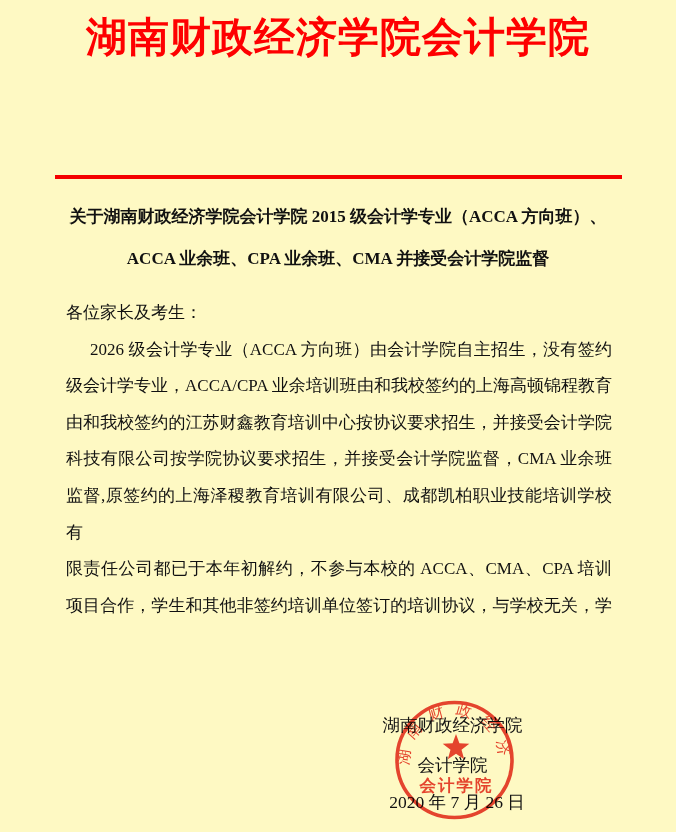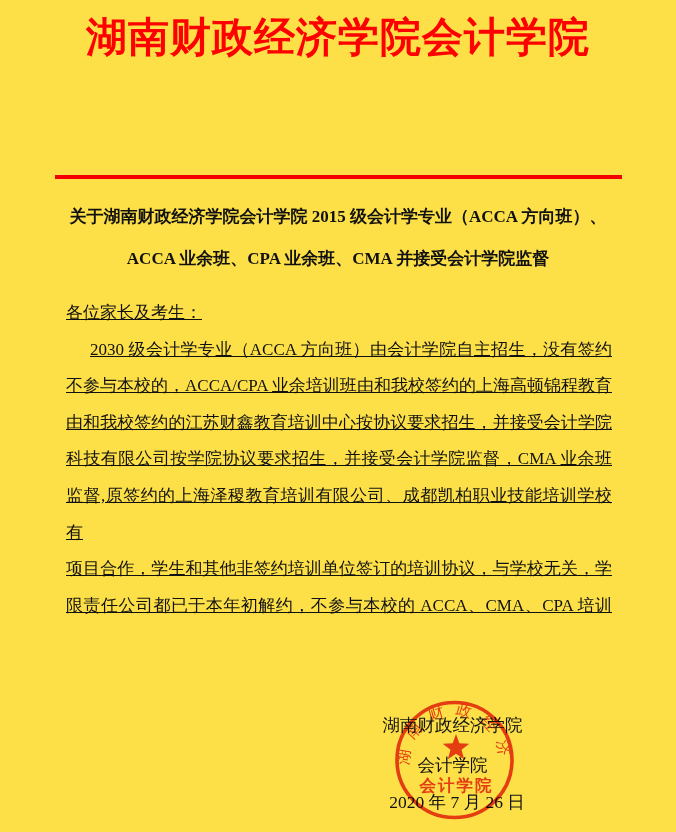--- a/index.html
+++ b/index.html
@@ -1,19 +1,19 @@
 <!DOCTYPE html>
 <html style="--header-red: #fe0000; --rule-red: #f40000; --seal-red: #e43b2f; --text-black: #111111;"><head>
 <meta charset="utf-8">
 <style>
   html,body{margin:0;padding:0;background:#ffffff;}
   .page{
     position:relative;
     width:676px;height:832px;
-    background:#fde047;
+    background:#fef9c3;
     overflow:hidden;
     font-family:"Liberation Serif","DejaVu Serif",serif;
     color:var(--text-black,#111111);
   }
   .letterhead{
     position:absolute;top:8px;left:0;width:676px;
     text-align:center;
     font-size:41px;font-weight:bold;line-height:58px;
     color:var(--header-red,#fe0000);
     letter-spacing:1px;
@@ -26,21 +26,20 @@
   .doc-title{
     position:absolute;top:196px;left:36px;width:604px;
     text-align:center;
     font-size:17px;font-weight:bold;line-height:42px;
     color:var(--text-black,#111111);
   }
   .body-text{
     position:absolute;top:295px;left:66px;width:546px;
     font-size:17px;line-height:36.6px;
     color:var(--text-black,#111111);
-    text-decoration:underline;
   }
   .body-text .line{white-space:nowrap;}
   .body-text .jt{
     white-space:normal;
     text-align:justify;
     text-align-last:justify;
   }
   .body-text .indent{text-indent:24px;}
   .sig{
     position:absolute;
@@ -74,27 +73,27 @@
 
   <div class="rule"></div>
 
   <div class="doc-title">
     <div>关于湖南财政经济学院会计学院 2015 级会计学专业（ACCA 方向班）、</div>
     <div>ACCA 业余班、CPA 业余班、CMA 并接受会计学院监督</div>
   </div>
 
   <div class="body-text">
     <div class="line">各位家长及考生：</div>
-    <div class="jt indent">2030 级会计学专业（ACCA 方向班）由会计学院自主招生，没有签约</div>
-    <div class="jt">不参与本校的，ACCA/CPA 业余培训班由和我校签约的上海高顿锦程教育</div>
+    <div class="jt indent">2026 级会计学专业（ACCA 方向班）由会计学院自主招生，没有签约</div>
+    <div class="jt">级会计学专业，ACCA/CPA 业余培训班由和我校签约的上海高顿锦程教育</div>
     <div class="jt">由和我校签约的江苏财鑫教育培训中心按协议要求招生，并接受会计学院</div>
     <div class="jt">科技有限公司按学院协议要求招生，并接受会计学院监督，CMA 业余班</div>
     <div class="jt">监督,原签约的上海泽稷教育培训有限公司、成都凯柏职业技能培训学校有</div>
+    <div class="jt">限责任公司都已于本年初解约，不参与本校的 ACCA、CMA、CPA 培训</div>
     <div class="jt">项目合作，学生和其他非签约培训单位签订的培训协议，与学校无关，学</div>
-    <div class="jt">限责任公司都已于本年初解约，不参与本校的 ACCA、CMA、CPA 培训</div>
   </div>
 
   <div class="sig sig1">湖南财政经济学院</div>
   <div class="sig sig2">会计学院</div>
   <div class="sig sig-date">2020 年 7 月 26 日</div>
 
   <svg class="seal" viewBox="0 0 129 129" xmlns="http://www.w3.org/2000/svg">
     <circle cx="64.5" cy="63" r="57.5" fill="none" stroke="#e43b2f" stroke-width="3.6"></circle>
     <path id="sealArc" d="M 22.2 78.4 A 45 45 0 1 1 106.8 78.4" fill="none"></path>
     <text class="arc-text">

